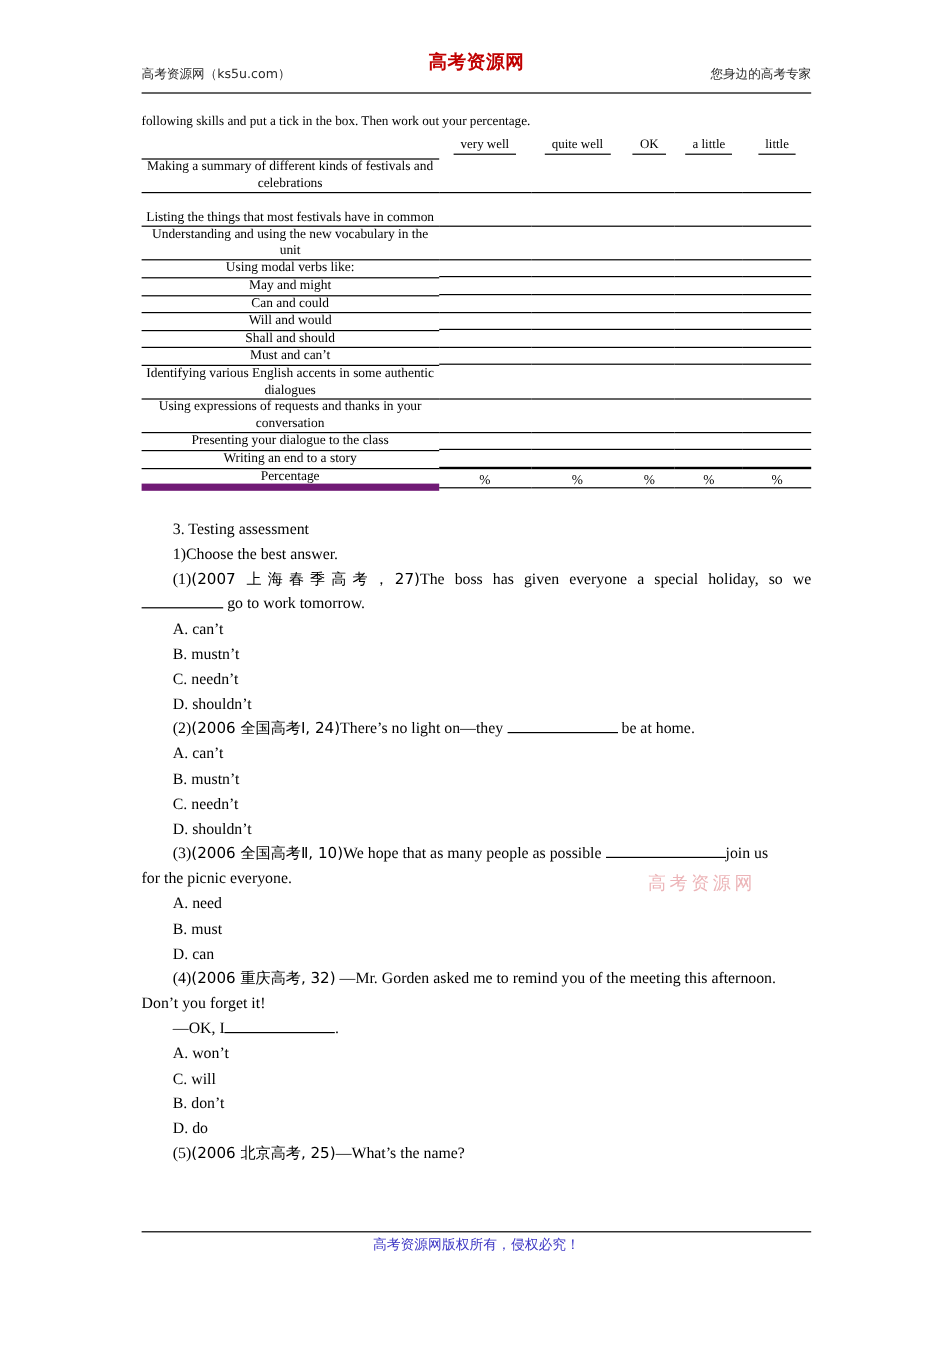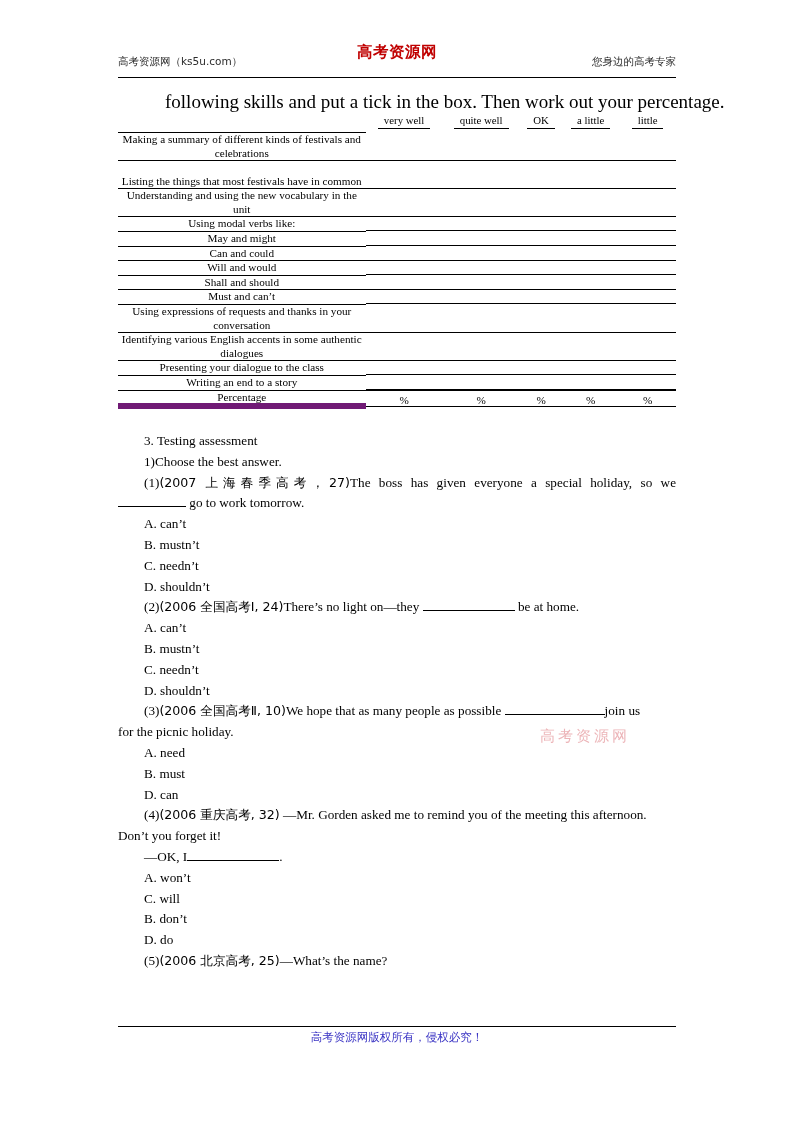--- a/index.html
+++ b/index.html
@@ -71,24 +71,23 @@
   }
 
   
   .content {
     position: absolute;
     left: 118px;
     top: 92px;
     width: 558px;
   }
   .lead-line {
-    font-size: 19px;
+    font-size: 11px;
     line-height: 19px;
     white-space: nowrap;
-    margin-left: 47px;
   }
 
   
   .assess-table {
     margin-top: 2px;
     width: 558px;
     border-collapse: collapse;
     table-layout: fixed;
   }
   .assess-table td, .assess-table th {
@@ -424,39 +423,39 @@
               <div class="tick-rule">&nbsp;</div>
             </td>
             <td class="tick-cell">
               <div class="tick-rule">&nbsp;</div>
             </td>
             <td class="tick-cell">
               <div class="tick-rule">&nbsp;</div>
             </td>
           </tr>
           <tr>
+            <td class="label-cell tall">Identifying various English accents in some authentic dialogues</td>
+            <td class="tick-cell">
+              <div class="tick-rule">&nbsp;</div>
+            </td>
+            <td class="tick-cell">
+              <div class="tick-rule">&nbsp;</div>
+            </td>
+            <td class="tick-cell">
+              <div class="tick-rule">&nbsp;</div>
+            </td>
+            <td class="tick-cell">
+              <div class="tick-rule">&nbsp;</div>
+            </td>
+            <td class="tick-cell">
+              <div class="tick-rule">&nbsp;</div>
+            </td>
+          </tr>
+          <tr>
             <td class="label-cell tall">Using expressions of requests and thanks in your conversation</td>
-            <td class="tick-cell">
-              <div class="tick-rule">&nbsp;</div>
-            </td>
-            <td class="tick-cell">
-              <div class="tick-rule">&nbsp;</div>
-            </td>
-            <td class="tick-cell">
-              <div class="tick-rule">&nbsp;</div>
-            </td>
-            <td class="tick-cell">
-              <div class="tick-rule">&nbsp;</div>
-            </td>
-            <td class="tick-cell">
-              <div class="tick-rule">&nbsp;</div>
-            </td>
-          </tr>
-          <tr>
-            <td class="label-cell tall">Identifying various English accents in some authentic dialogues</td>
             <td class="tick-cell">
               <div class="tick-rule">&nbsp;</div>
             </td>
             <td class="tick-cell">
               <div class="tick-rule">&nbsp;</div>
             </td>
             <td class="tick-cell">
               <div class="tick-rule">&nbsp;</div>
             </td>
             <td class="tick-cell">
@@ -526,21 +525,21 @@
       <div class="opt">C. needn’t</div>
       <div class="opt">D. shouldn’t</div>
 
       <div class="q-line"><span>(2)</span><span class="cn">(2006 全国高考Ⅰ, 24)</span><span>There’s no light on—they</span> <span class="blank-m"></span> <span>be at home.</span></div>
       <div class="opt">A. can’t</div>
       <div class="opt">B. mustn’t</div>
       <div class="opt">C. needn’t</div>
       <div class="opt">D. shouldn’t</div>
 
       <div class="q-line"><span>(3)</span><span class="cn">(2006 全国高考Ⅱ, 10)</span><span>We hope that as many people as possible</span> <span class="blank-l"></span><span>join us</span></div>
-      <div class="q-cont">for the picnic holiday.</div>
+      <div class="q-cont">for the picnic everyone.</div>
       <div class="opt">A. need</div>
       <div class="opt">B. must</div>
       <div class="opt">D. can</div>
 
       <div class="q-line"><span>(4)</span><span class="cn">(2006 重庆高考, 32)</span> <span>—Mr. Gorden asked me to remind you of the meeting this afternoon.</span></div>
       <div class="q-cont">Don’t you forget it!</div>
       <div class="q-line"><span>—OK, I</span><span class="blank-m"></span><span>.</span></div>
       <div class="opt">A. won’t</div>
       <div class="opt">C. will</div>
       <div class="opt">B. don’t</div>

